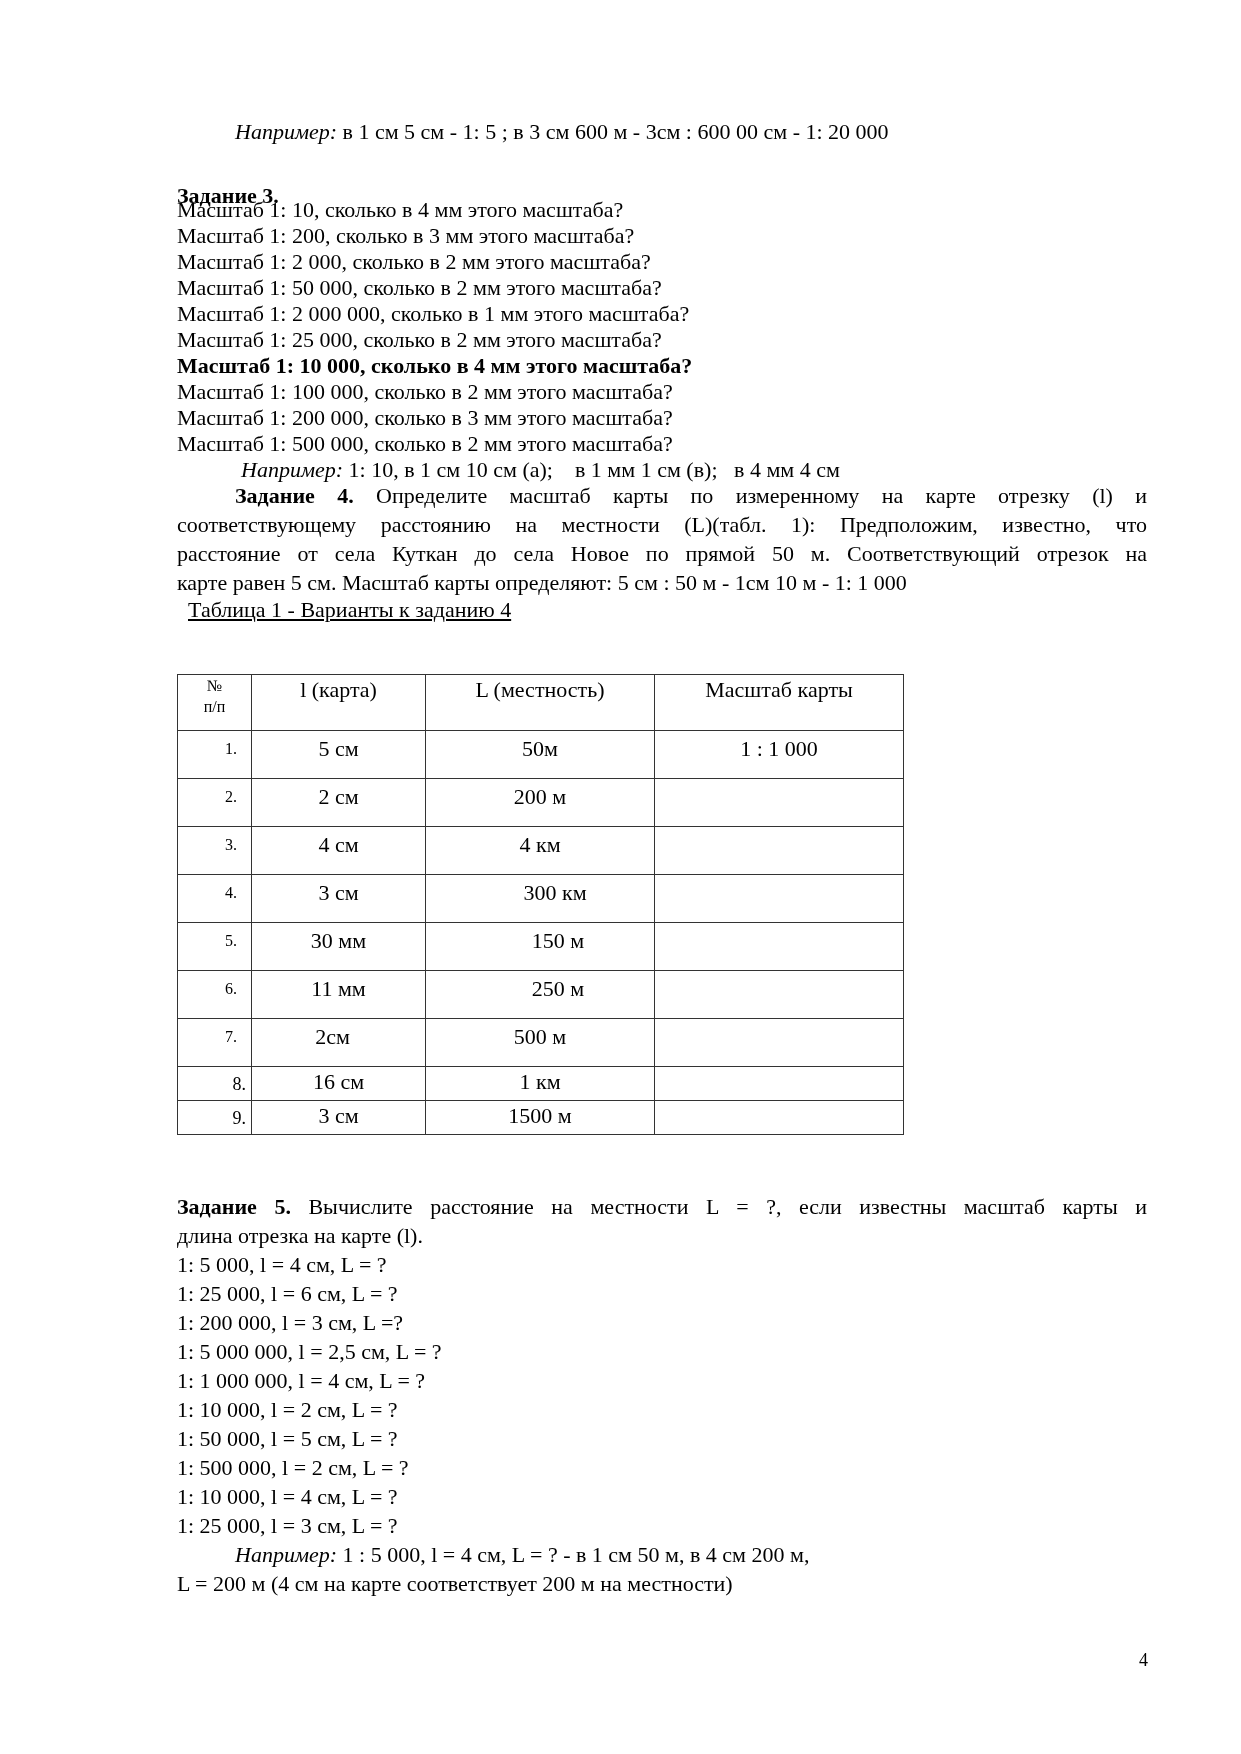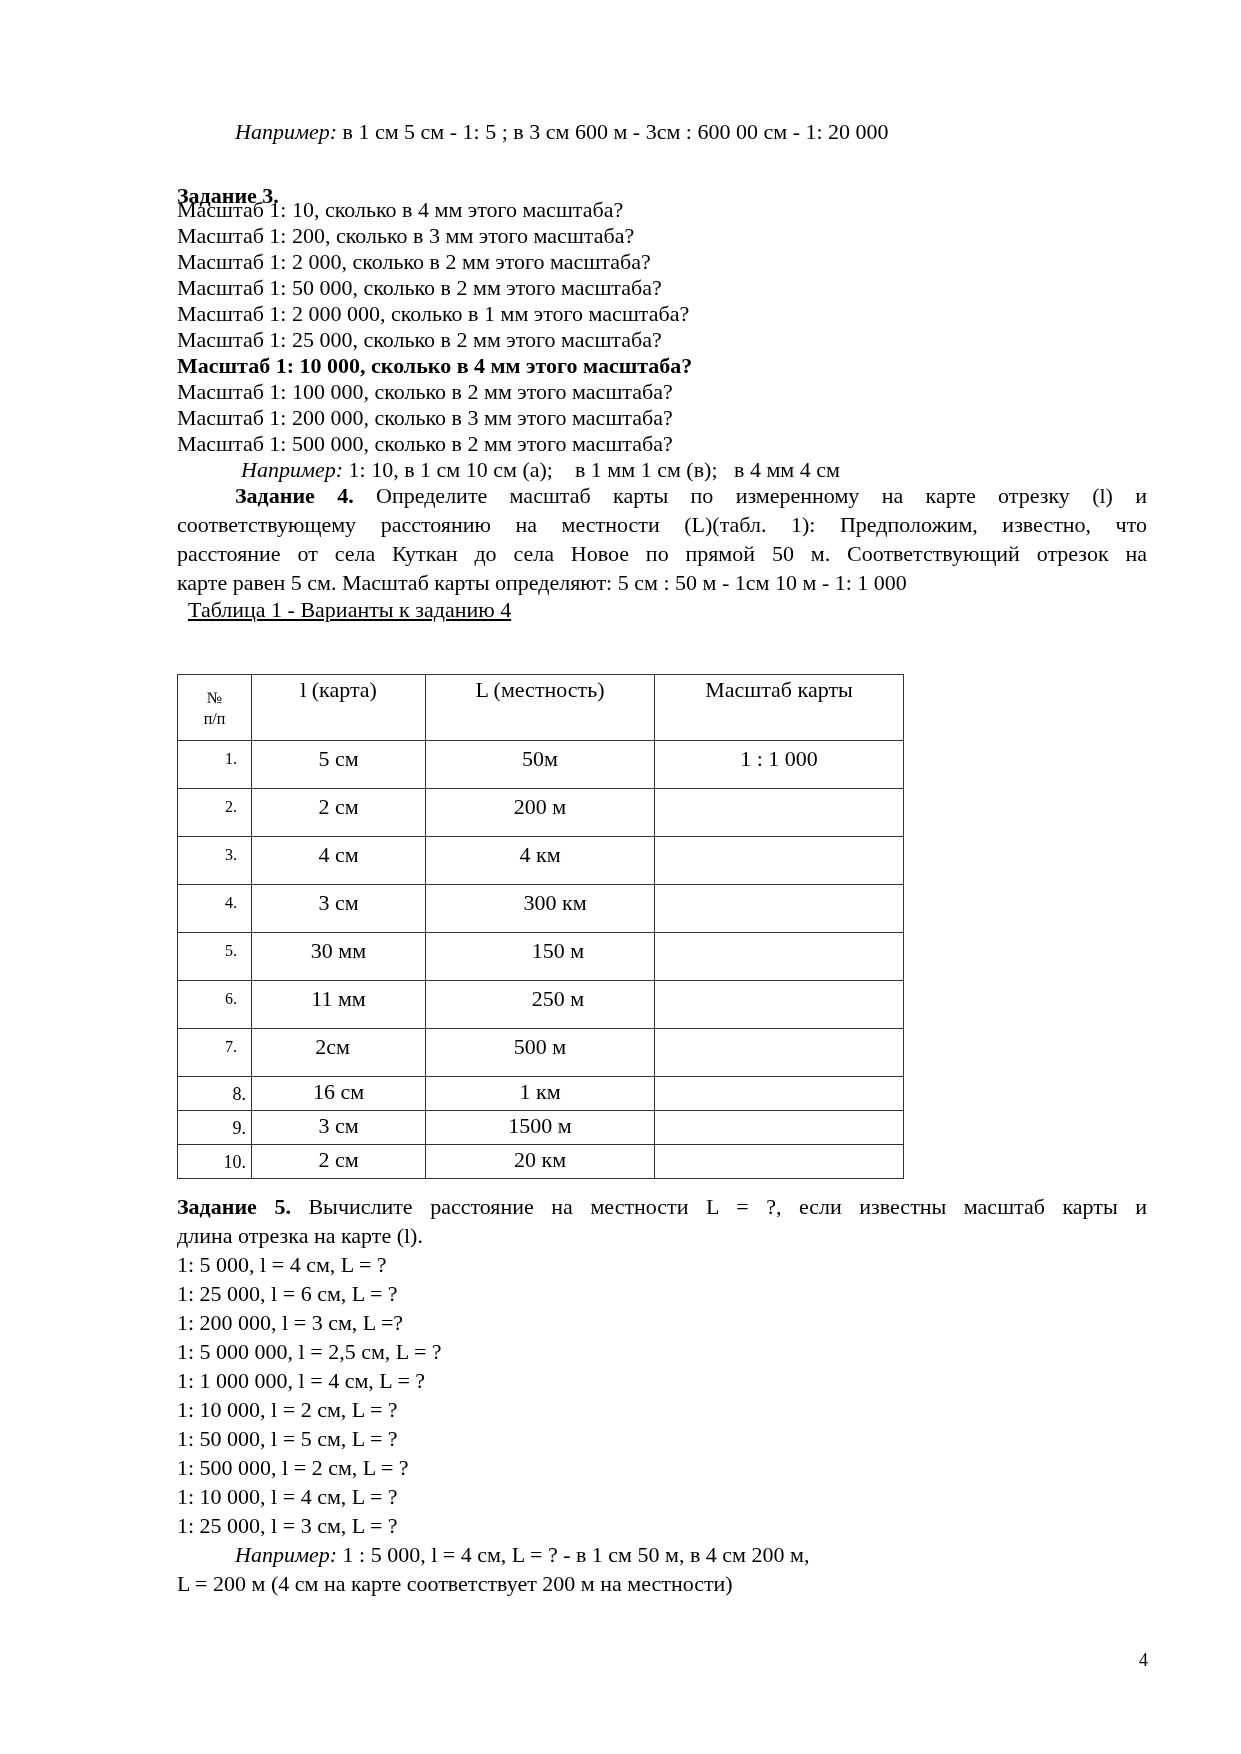--- a/index.html
+++ b/index.html
@@ -20,21 +20,21 @@
     table.t {
       position: absolute; left: 177px; top: 674px;
       border-collapse: collapse; width: 727px;
       font-size: 22px;
     }
     table.t td, table.t th {
       border: 1.5px solid #333; padding: 0; vertical-align: top;
       font-weight: normal;
     }
     table.t th { height: 53px; }
-    table.t th.num { font-size: 16px; line-height: 21px; padding-top: 12px; }
+    table.t th.num { font-size: 16px; line-height: 21px; padding-top: 0; }
     table.t th.col { padding-top: 2px; text-align: center; line-height: 26px; }
     table.t tr.tall td { height: 42px; }
     table.t tr.short td { height: 29px; }
     table.t td { line-height: 26px; padding-top: 5px; }
     table.t tr.short td { padding-top: 2px; }
     td.num { font-size: 16px; text-align: right; padding-right: 14px !important; width: 59px; }
     tr.short td.num { font-size: 18px; padding-right: 5px !important; padding-top: 4px !important; }
     td.c1 { width: 161px; text-align: center; }
     td.c2 { width: 192px; text-align: center; }
     td.c3 { text-align: center; margin-left: 48px; }
@@ -130,26 +130,20 @@
       <td class="c1">16 см</td>
       <td class="c2">1 км</td>
       <td class="c3"></td>
     </tr>
     <tr class="short">
       <td class="num">9.</td>
       <td class="c1">3 см</td>
       <td class="c2">1500 м</td>
       <td class="c3"></td>
     </tr>
-    <tr class="short">
-      <td class="num">10.</td>
-      <td class="c1">2 см</td>
-      <td class="c2">20 км</td>
-      <td class="c3"></td>
-    </tr>
   </tbody>
 </table>
 
 <div class="line just" style="top:1193px;">
   <span class="b">Задание 5.</span><span> Вычислите расстояние на местности L = ?, если известны масштаб карты и</span>
 </div>
 <div class="line" style="top:1222px;">длина отрезка на карте (l).</div>
 <div>
   <div class="line" style="top:1251px;">1: 5 000, l = 4 см, L = ?</div>
   <div class="line" style="top:1280px;">1: 25 000, l = 6 см, L = ?</div>

